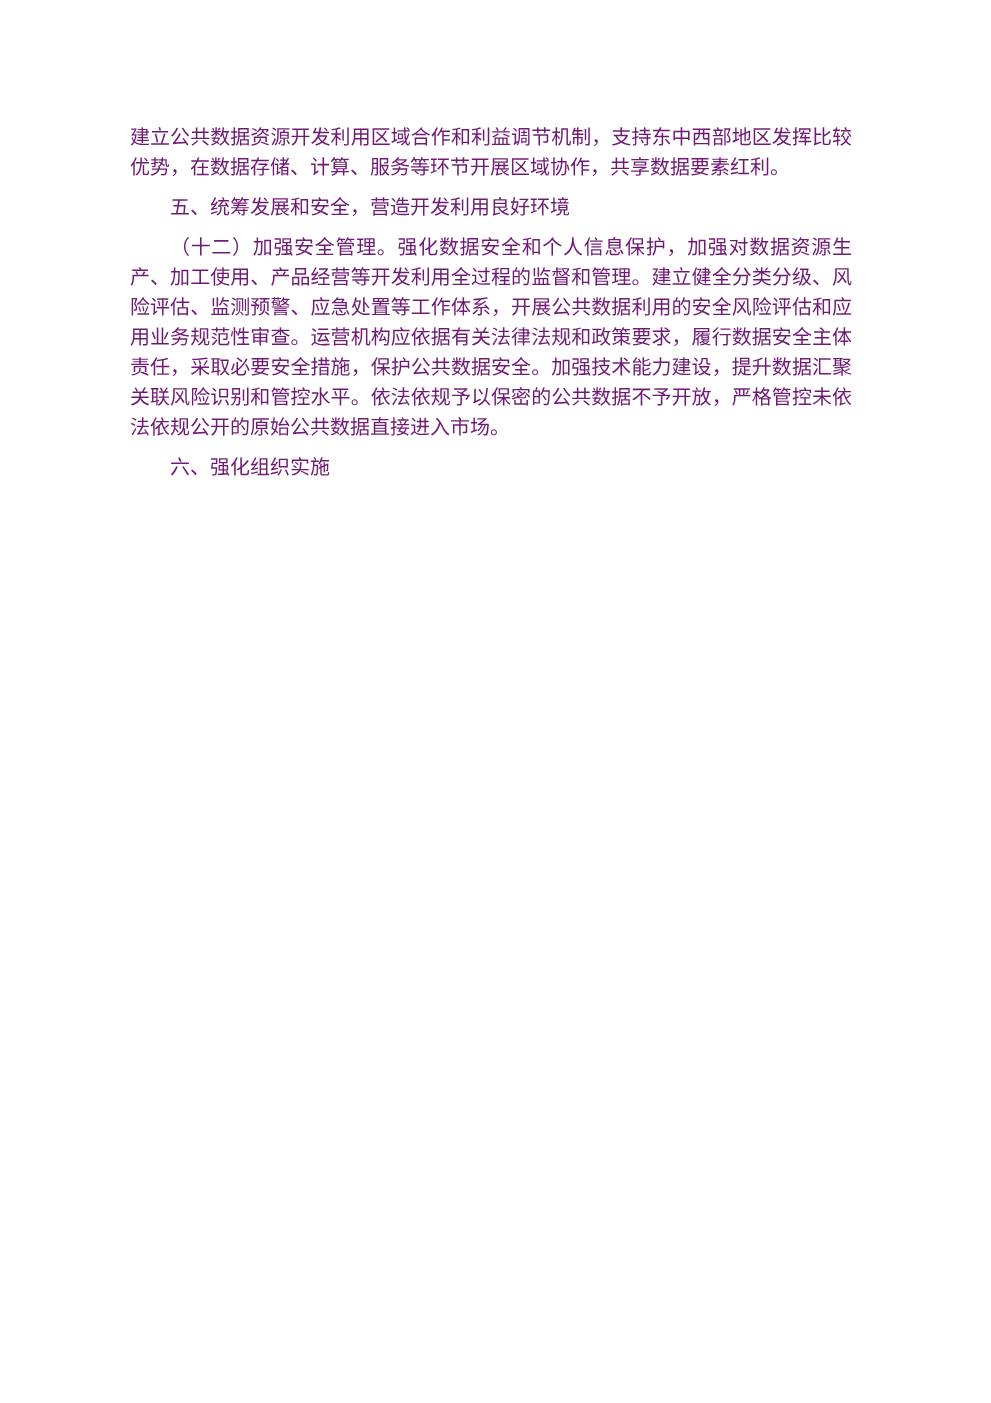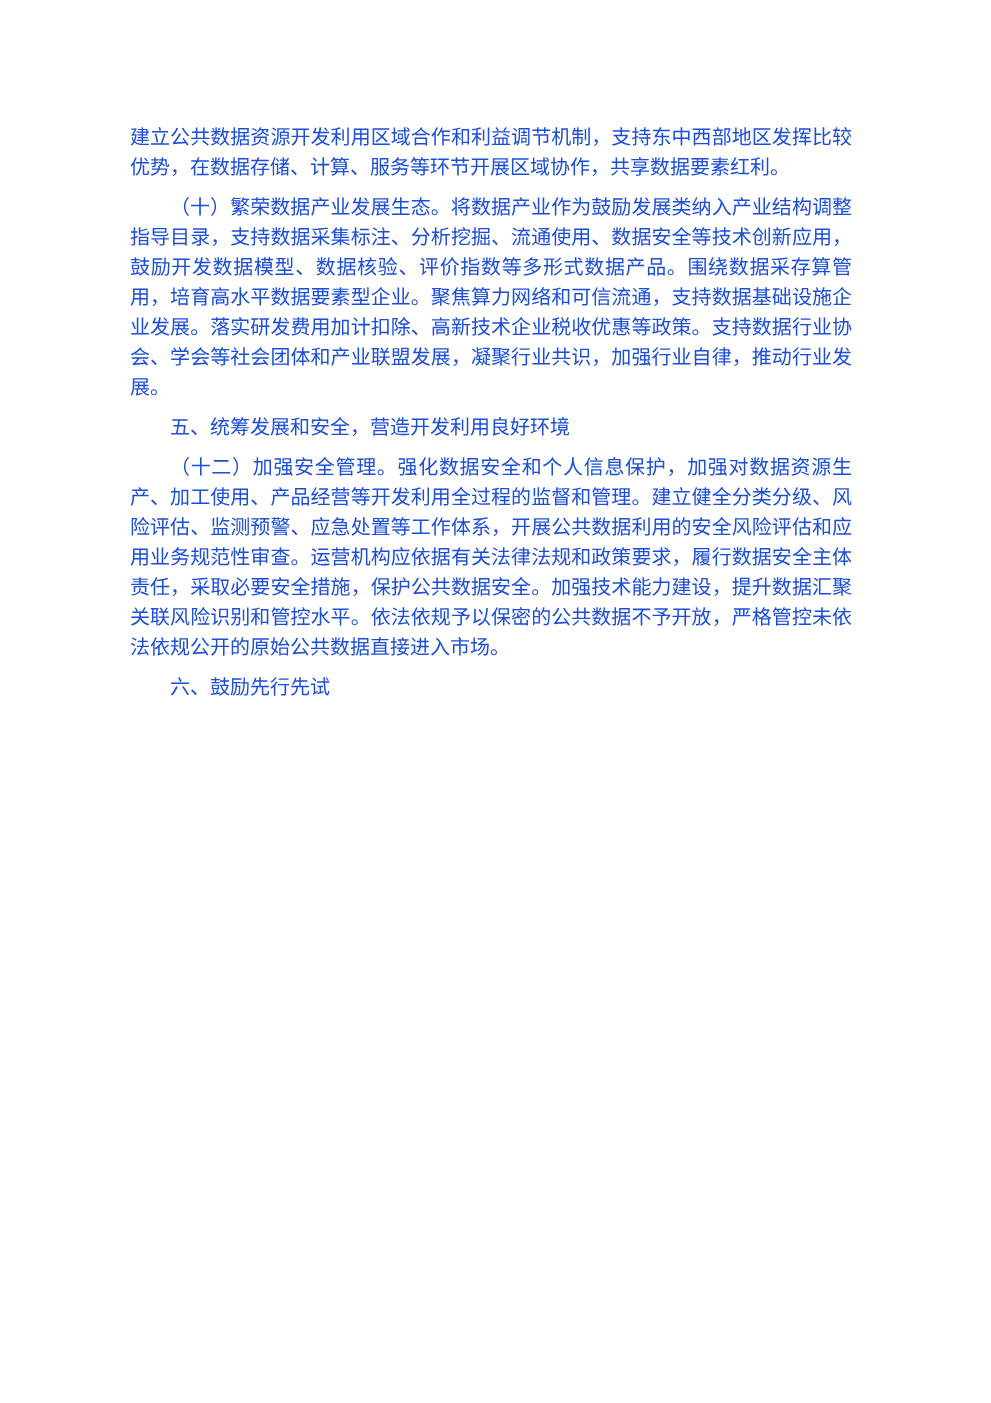--- a/index.html
+++ b/index.html
@@ -21,40 +21,39 @@
     width: 722px;
     color: #000000;
   }
   .doc-page p {
     margin: 0 0 10px 0;
     font-size: 20px;
     line-height: 30px;
     text-align: justify;
     text-indent: 40px;
     word-break: break-all;
-    color: #1d4ed8;
+    color: #701a75;
   }
   .doc-page p.no-indent {
     text-indent: 0;
   }
   .doc-page p.heading {
     font-weight: normal;
     text-align: left;
   }
 </style>
 </head>
 <body>
 
 <div class="doc-page">
   <p class="no-indent">建立公共数据资源开发利用区域合作和利益调节机制，支持东中西部地区发挥比较优势，在数据存储、计算、服务等环节开展区域协作，共享数据要素红利。</p>
 
 
-  <p>（十）繁荣数据产业发展生态。将数据产业作为鼓励发展类纳入产业结构调整指导目录，支持数据采集标注、分析挖掘、流通使用、数据安全等技术创新应用，鼓励开发数据模型、数据核验、评价指数等多形式数据产品。围绕数据采存算管用，培育高水平数据要素型企业。聚焦算力网络和可信流通，支持数据基础设施企业发展。落实研发费用加计扣除、高新技术企业税收优惠等政策。支持数据行业协会、学会等社会团体和产业联盟发展，凝聚行业共识，加强行业自律，推动行业发展。</p>
 
   <p class="heading">五、统筹发展和安全，营造开发利用良好环境</p>
 
 
   <p>（十二）加强安全管理。强化数据安全和个人信息保护，加强对数据资源生产、加工使用、产品经营等开发利用全过程的监督和管理。建立健全分类分级、风险评估、监测预警、应急处置等工作体系，开展公共数据利用的安全风险评估和应用业务规范性审查。运营机构应依据有关法律法规和政策要求，履行数据安全主体责任，采取必要安全措施，保护公共数据安全。加强技术能力建设，提升数据汇聚关联风险识别和管控水平。依法依规予以保密的公共数据不予开放，严格管控未依法依规公开的原始公共数据直接进入市场。</p>
 
 
-  <p class="heading">六、鼓励先行先试</p>
+  <p class="heading">六、强化组织实施</p>
 
 </div>
 
 </body></html>

